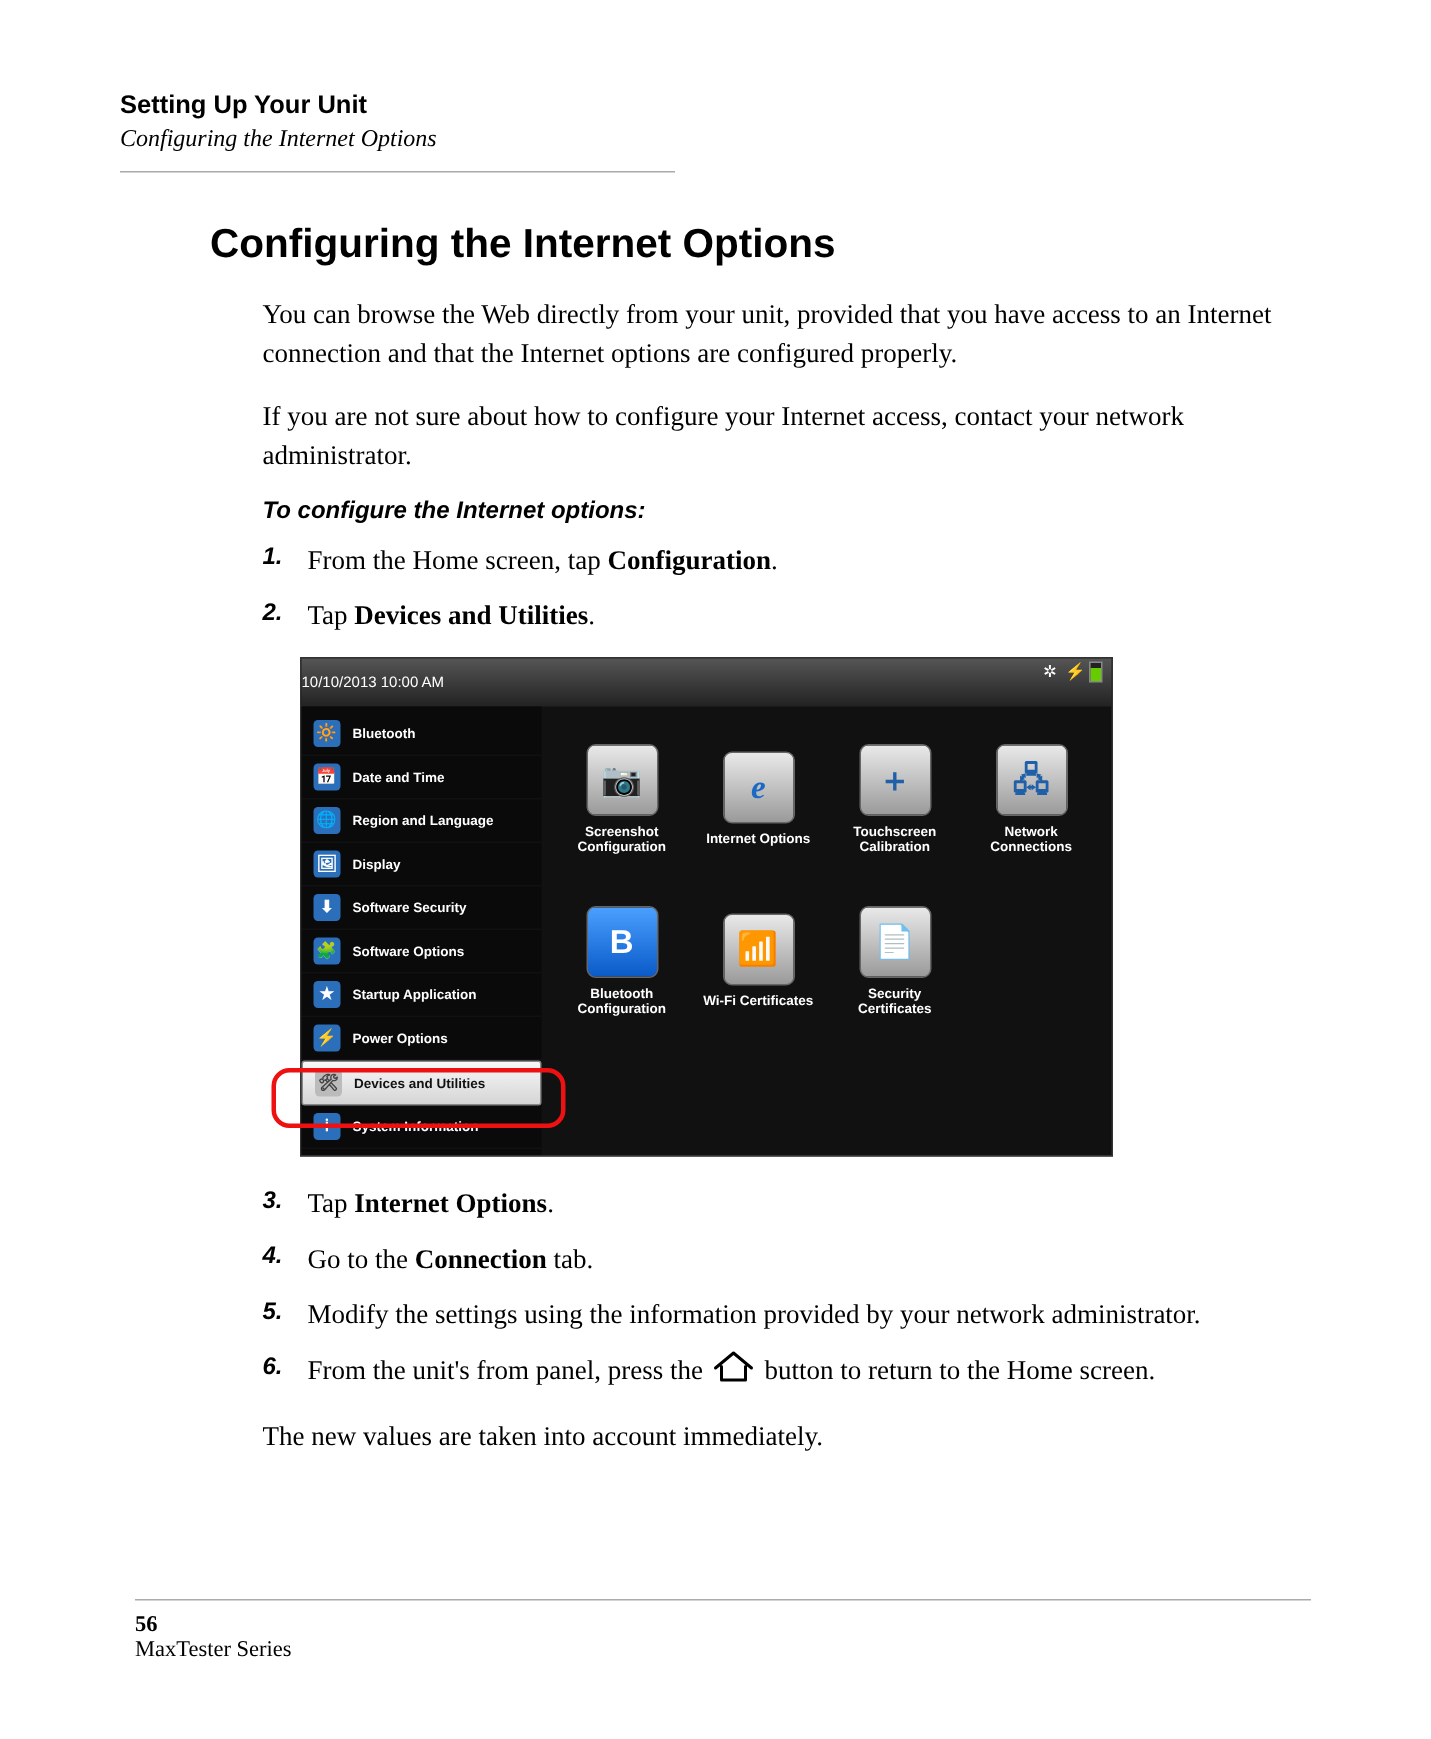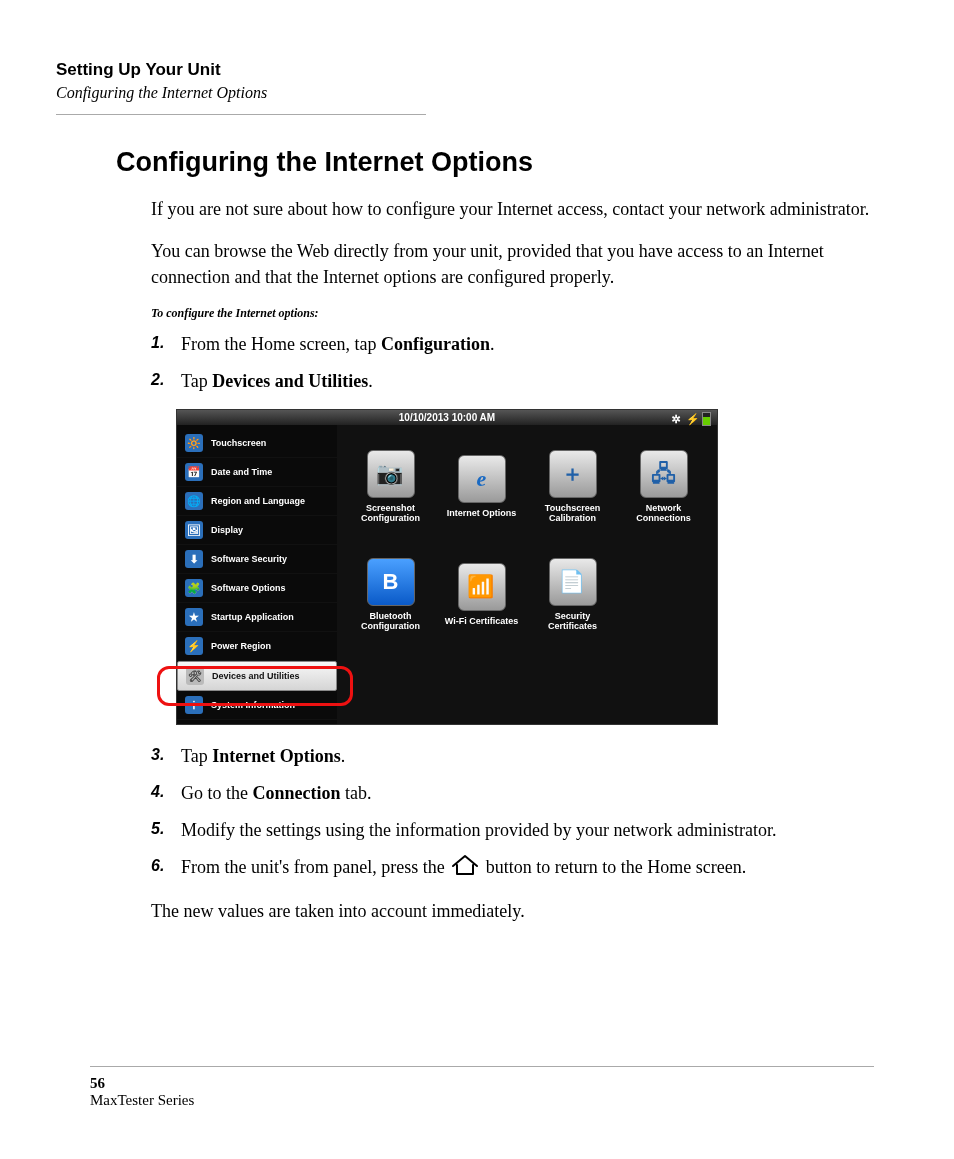--- a/index.html
+++ b/index.html
@@ -5,21 +5,21 @@
   body {
     margin: 0;
     font-family: Georgia, 'Times New Roman', serif;
     background: #fff;
     color: #000;
     width: 954px;
     min-height: 1159px;
     position: relative;
   }
   .page {
-    padding: 60px 80px 40px 56px;
+    padding: 60px 80px 40px 80px;
     box-sizing: border-box;
     min-height: 1159px;
     position: relative;
   }
   .header-block {
     margin-bottom: 8px;
   }
   .header-title {
     font-family: Verdana, Arial, sans-serif;
     font-weight: bold;
@@ -42,24 +42,24 @@
     font-weight: bold;
     font-size: 27px;
     margin: 0 0 18px 60px;
   }
   .body-text {
     font-size: 18px;
     line-height: 1.45;
     margin: 0 0 16px 95px;
   }
   .subhead {
-    font-family: Liberation Serif, serif;
+    font-family: Liberation Sans, sans-serif;
     font-weight: bold;
     font-style: italic;
-    font-size: 12px;
+    font-size: 16px;
     margin: 0 0 10px 95px;
   }
   ol.steps {
     font-size: 18px;
     margin: 0 0 14px 95px;
     padding-left: 0;
     list-style: none;
   }
   ol.steps li {
     display: flex;
@@ -97,26 +97,25 @@
     width: 540px;
     background: #111;
     margin: 6px 0 18px 120px;
     border: 1px solid #333;
     font-family: Arial, Helvetica, sans-serif;
     color: #fff;
     position: relative;
   }
   .device-statusbar {
     background: linear-gradient(#555,#222);
-    height: 15px;
+    height: 32px;
     font-size: 10px;
-    font-weight: bold;
-    display: flex;
-    align-items: center;
-    justify-content: center;
+    font-weight: normal;
+    display: flex;
+    align-items: center;
     position: relative;
   }
   .status-icons {
     position: absolute;
     right: 6px;
     top: 2px;
     display: flex;
     gap: 4px;
     align-items: center;
   }
@@ -222,22 +221,22 @@
 <div class="page">
 
   <div class="header-block">
     <div class="header-title">Setting Up Your Unit</div>
     <div class="header-sub">Configuring the Internet Options</div>
     <hr class="hr">
   </div>
 
   <h1 class="main-title">Configuring the Internet Options</h1>
 
+  <p class="body-text">You can browse the Web directly from your unit, provided that you have access to an Internet connection and that the Internet options are configured properly.</p>
   <p class="body-text">If you are not sure about how to configure your Internet access, contact your network administrator.</p>
-  <p class="body-text">You can browse the Web directly from your unit, provided that you have access to an Internet connection and that the Internet options are configured properly.</p>
 
   <p class="subhead">To configure the Internet options:</p>
 
   <ol class="steps">
     <li>
       <span class="num">1.</span>
       <span class="txt">
         <span>From the Home screen, tap </span><span class="b">Configuration</span><span>.</span>
       </span>
     </li>
@@ -255,21 +254,21 @@
       <span class="status-icons">
         <span class="si">✲</span>
         <span class="si" style="color:#6c0">⚡</span>
         <span class="batt"></span>
       </span>
     </div>
     <div class="device-body">
       <div class="sidebar">
         <div class="sidebar-item">
             <span class="sidebar-icon">🔆</span>
-            <span>Touchscreen</span>
+            <span>Bluetooth</span>
           </div>
         <div class="sidebar-item">
             <span class="sidebar-icon">📅</span>
             <span>Date and Time</span>
           </div>
         <div class="sidebar-item">
             <span class="sidebar-icon">🌐</span>
             <span>Region and Language</span>
           </div>
         <div class="sidebar-item">
@@ -283,21 +282,21 @@
         <div class="sidebar-item">
             <span class="sidebar-icon">🧩</span>
             <span>Software Options</span>
           </div>
         <div class="sidebar-item">
             <span class="sidebar-icon">★</span>
             <span>Startup Application</span>
           </div>
         <div class="sidebar-item">
             <span class="sidebar-icon">⚡</span>
-            <span>Power Region</span>
+            <span>Power Options</span>
           </div>
         <div class="sidebar-item selected">
             <span class="sidebar-icon" style="background:#bbb;color:#444">🛠</span>
             <span>Devices and Utilities</span>
           </div>
         <div class="sidebar-item">
             <span class="sidebar-icon">ℹ</span>
             <span>System Information</span>
           </div>
         <div class="highlight-ring"></div>

